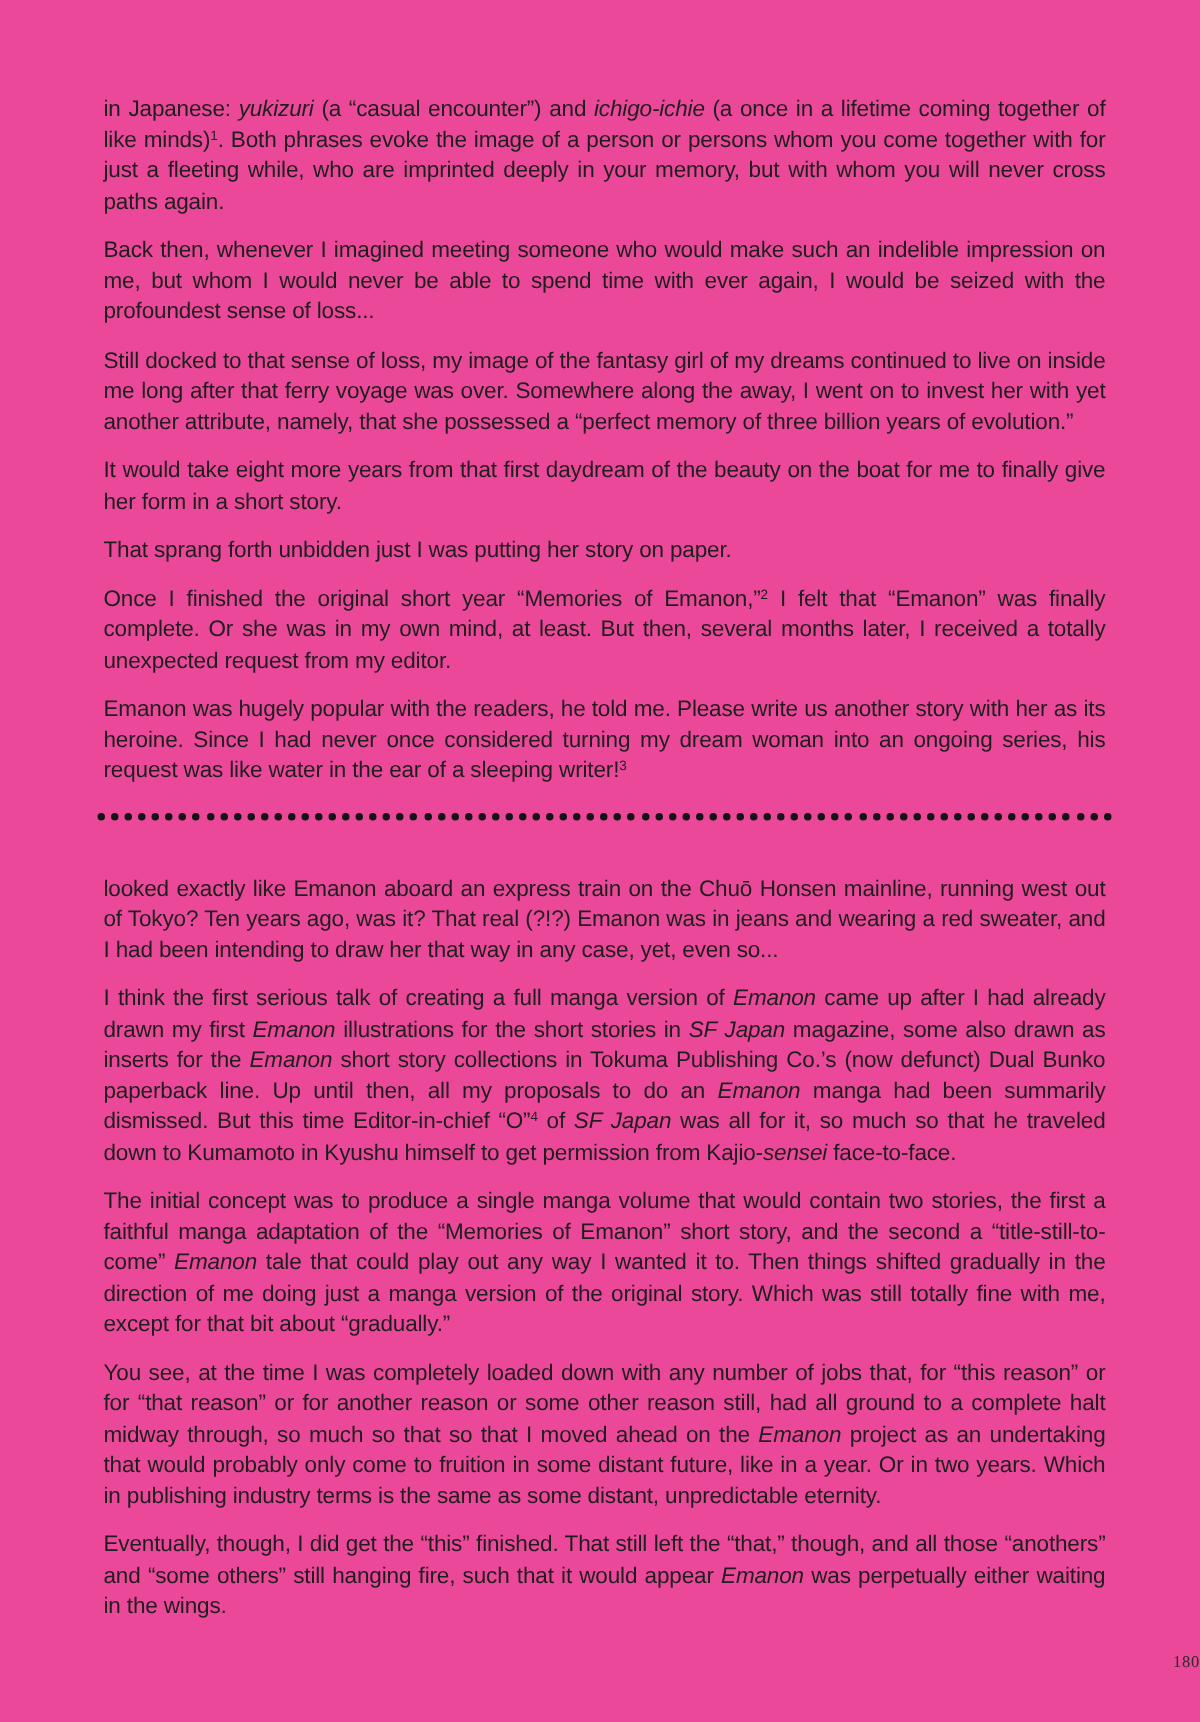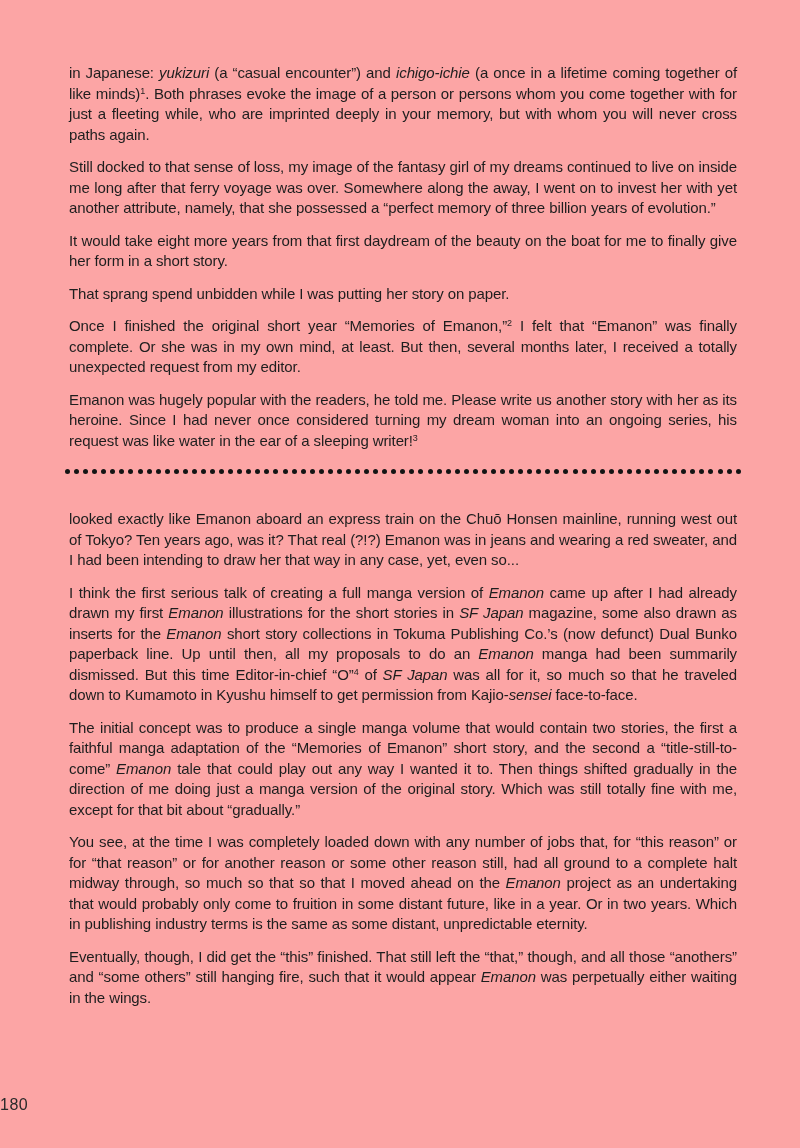--- a/index.html
+++ b/index.html
@@ -11,21 +11,21 @@
     width: 800px;
     height: 1148px;
     overflow: hidden;
     font-family: "Liberation Sans", "DejaVu Sans", sans-serif;
     position: relative;
   }
   .page {
     position: relative;
     width: 800px;
     height: 1148px;
-    background: #fca5a5;
+    background: #ec4899;
     box-sizing: border-box;
     padding: 63px 63px 0 69px;
     color: #1e1e1e;
   }
   .text-block {
     width: 668px;
   }
   .para {
     margin: 0 0 12px 0;
     font-size: 15px;
@@ -58,36 +58,38 @@
     height: 5px;
     border-radius: 50%;
     background: #141414;
     flex: 0 0 auto;
   }
   .page-number {
     position: absolute;
     bottom: 34px;
     left: 0;
     width: 800px;
-    text-align: left;
-    font-size: 16px;
+    text-align: right;
+    font-size: 11px;
     color: #2a2a2a;
     letter-spacing: 0.5px;
+    font-family: Liberation Serif, serif;
   }
 </style>
 </head>
 <body>
 
 <div class="page">
   <main class="text-block">
     <section>
         <p class="para"><span>in Japanese: </span><span class="it">yukizuri</span><span> (a “casual encounter”) and </span><span class="it">ichigo-ichie</span><span> (a once in a lifetime coming together of like minds)</span><sup>1</sup><span>. Both phrases evoke the image of a person or persons whom you come together with for just a fleeting while, who are imprinted deeply in your memory, but with whom you will never cross paths again.</span></p>
+        <p class="para"><span>Back then, whenever I imagined meeting someone who would make such an indelible impression on me, but whom I would never be able to spend time with ever again, I would be seized with the profoundest sense of loss...</span></p>
         <p class="para"><span>Still docked to that sense of loss, my image of the fantasy girl of my dreams continued to live on inside me long after that ferry voyage was over. Somewhere along the away, I went on to invest her with yet another attribute, namely, that she possessed a “perfect memory of three billion years of evolution.”</span></p>
         <p class="para"><span>It would take eight more years from that first daydream of the beauty on the boat for me to finally give her form in a short story.</span></p>
-        <p class="para"><span>That sprang spend unbidden while I was putting her story on paper.</span></p>
+        <p class="para"><span>That sprang forth unbidden just I was putting her story on paper.</span></p>
         <p class="para"><span>Once I finished the original short year “Memories of Emanon,”</span><sup>2</sup><span> I felt that “Emanon” was finally complete. Or she was in my own mind, at least. But then, several months later, I received a totally unexpected request from my editor.</span></p>
         <p class="para"><span>Emanon was hugely popular with the readers, he told me. Please write us another story with her as its heroine. Since I had never once considered turning my dream woman into an ongoing series, his request was like water in the ear of a sleeping writer!</span><sup>3</sup></p>
       </section>
     <div class="separator">
         <span class="dot" style="background: rgb(20, 20, 20);"></span>
         <span class="dot" style="background: rgb(20, 20, 20);"></span>
         <span class="dot" style="background: rgb(20, 20, 20);"></span>
         <span class="dot" style="background: rgb(20, 20, 20);"></span>
         <span class="dot" style="background: rgb(20, 20, 20);"></span>
         <span class="dot" style="background: rgb(20, 20, 20);"></span>

